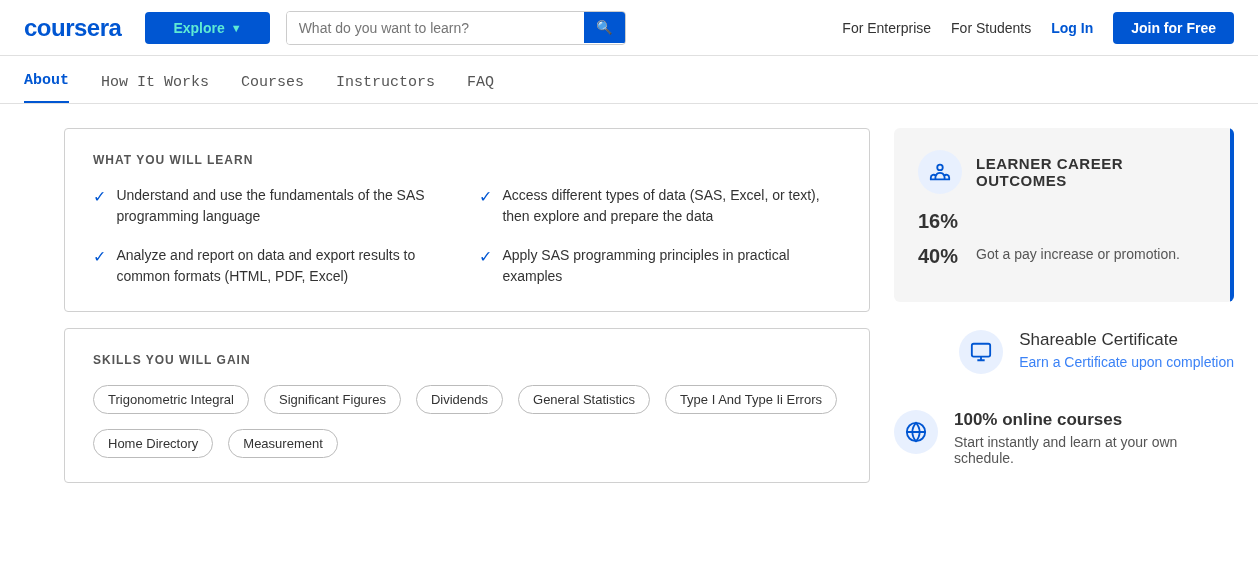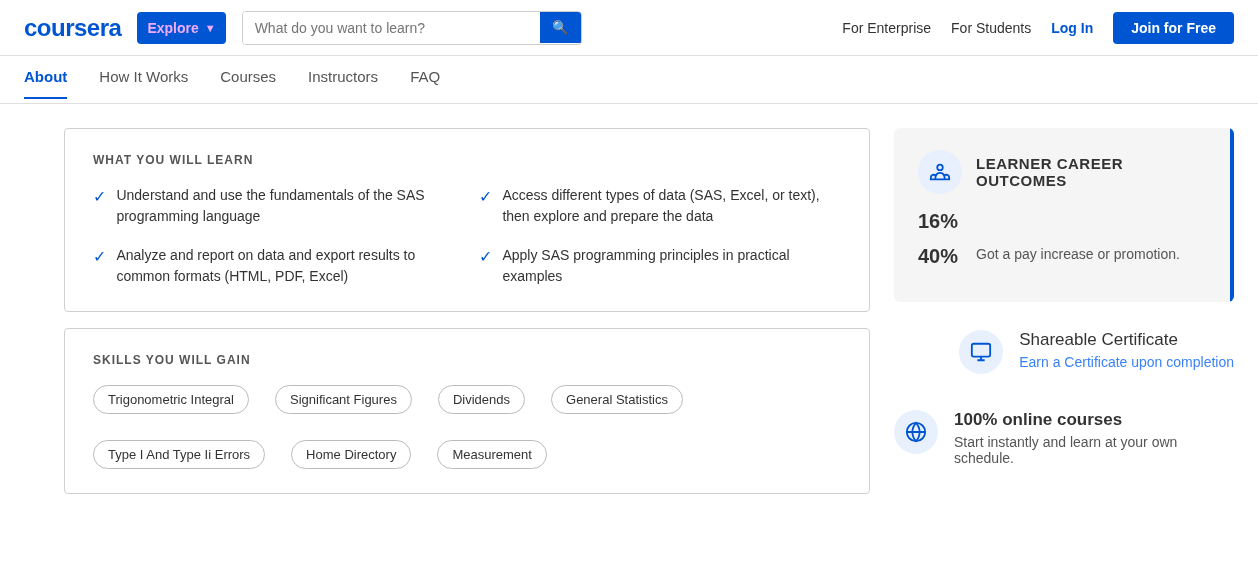--- a/index.html
+++ b/index.html
@@ -10,34 +10,34 @@
       display: flex;
       align-items: center;
       padding: 0 24px;
       height: 56px;
       border-bottom: 1px solid #e0e0e0;
       gap: 16px;
     }
     .logo {
       display: flex;
       align-items: center;
-      margin-right: 0;
+      margin-right: 8px;
     }
     .logo-text {
       font-size: 24px;
       font-weight: 700;
       color: #0056d2;
       letter-spacing: -0.5px;
     }
     .explore-btn {
       background: #0056d2;
-      color: #f0abfc;
+      color: #5eead4;
       border: none;
       border-radius: 4px;
-      padding: 8px 10px;
+      padding: 8px 28px;
       font-size: 14px;
       font-weight: 600;
       cursor: pointer;
       display: flex;
       align-items: center;
       gap: 6px;
     }
     .search-container {
       display: flex;
       align-items: center;
@@ -87,25 +87,26 @@
       border-radius: 4px;
       padding: 8px 18px;
       font-size: 14px;
       font-weight: 600;
       cursor: pointer;
     }
 
     
     .subnav {
       display: flex;
-      align-items: flex-start;
+      align-items: flex-end;
       padding: 0 24px;
       border-bottom: 1px solid #e0e0e0;
       gap: 32px;
       height: 48px;
+      font-family: Liberation Mono, monospace;
     }
     .subnav-item {
       font-size: 15px;
       color: #555;
       text-decoration: none;
       padding: 12px 0;
       cursor: pointer;
     }
     .subnav-item.active {
       color: #0056d2;
@@ -166,21 +167,21 @@
     }
 
     .skills-box {
       border: 1px solid #d0d0d0;
       border-radius: 4px;
       padding: 24px 28px;
     }
     .skills-tags {
       display: flex;
       flex-wrap: wrap;
-      gap: 26px;
+      gap: 15px;
       margin-top: 14px;
     }
     .skill-tag {
       border: 1px solid #bbb;
       border-radius: 20px;
       padding: 6px 14px;
       font-size: 13px;
       color: #333;
       background: #fff;
     }

